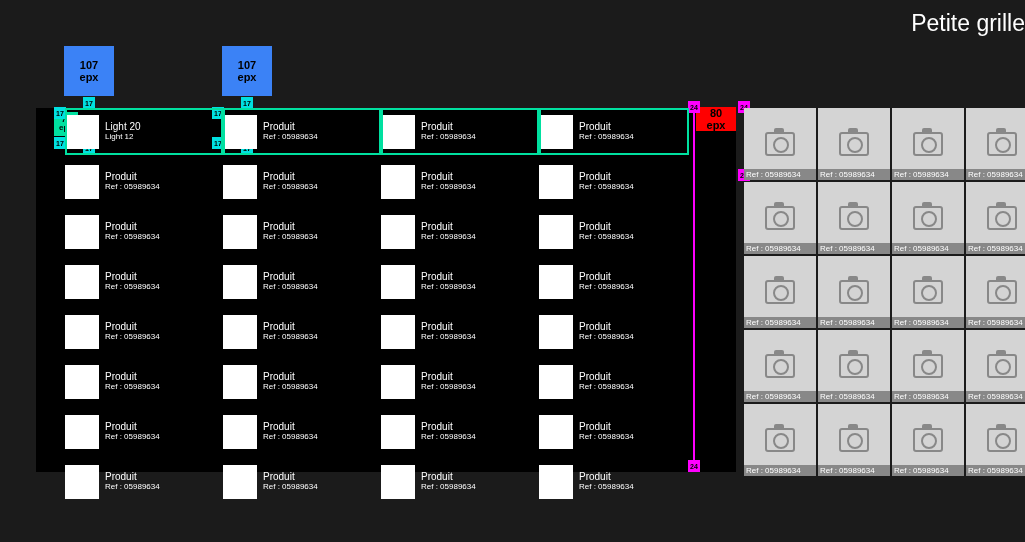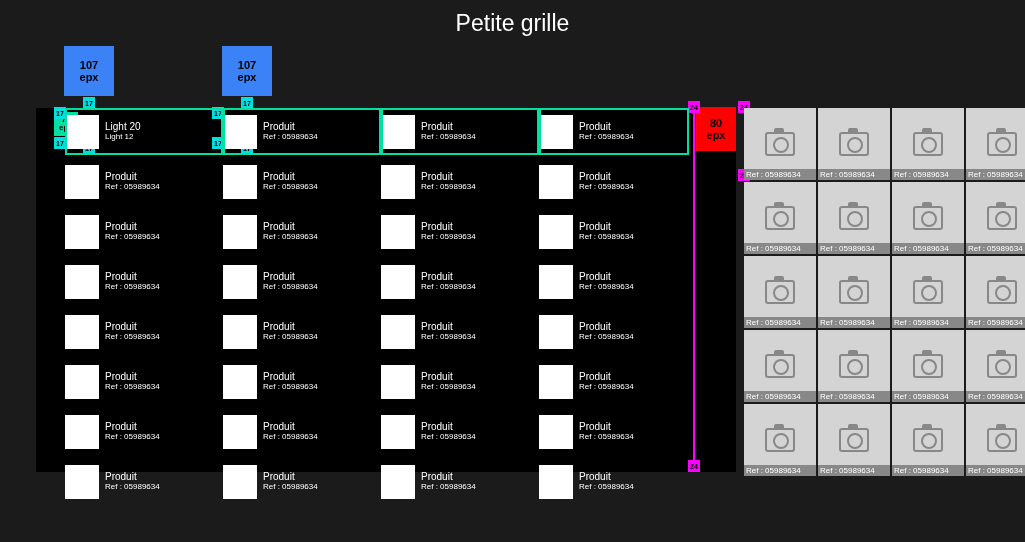--- a/index.html
+++ b/index.html
@@ -1,29 +1,29 @@
 <!DOCTYPE html>
 <html><head>
 <meta charset="utf-8">
 <style>
   html,body{margin:0;padding:0;background:#1b1b1b;color:#fff;font-family:"Segoe UI",Arial,sans-serif;font-weight:300;}
   body{width:1025px;height:542px;overflow:hidden;position:relative;}
-  .title{position:absolute;top:10px;left:0;right:0;text-align:center;font-size:23px;}
+  .title{position:absolute;top:10px;left:0;right:0;text-align:right;font-size:23px;}
   
   .meas-107{position:absolute;top:46px;width:50px;height:50px;background:#3b82f6;color:#000;font-size:11px;font-weight:bold;display:flex;flex-direction:column;align-items:center;justify-content:center;line-height:1.1;}
   .m107a{left:64px;}
   .m107b{left:222px;}
   .meas-72{position:absolute;top:112px;left:54px;width:24px;height:24px;background:#00e0a0;color:#000;font-size:8px;font-weight:bold;display:flex;flex-direction:column;align-items:center;justify-content:center;line-height:1;}
   .mini{position:absolute;width:12px;height:12px;background:#00e0e0;color:#000;font-size:7px;font-weight:bold;display:flex;align-items:center;justify-content:center;}
   .mini.m1{left:83px;top:97px;} .mini.m2{left:241px;top:97px;}
   .mini.m3{left:54px;top:107px;} .mini.m4{left:212px;top:107px;}
   .mini.m5{left:54px;top:137px;} .mini.m6{left:212px;top:137px;}
   .mini.m7{left:83px;top:142px;} .mini.m8{left:241px;top:142px;}
   
-  .meas-80{position:absolute;top:107px;left:696px;width:40px;height:44px;background:#ff0000;color:#000;font-size:11px;font-weight:bold;display:flex;flex-direction:column;align-items:center;justify-content:center;line-height:1.1;}
+  .meas-80{position:absolute;top:107px;left:696px;width:40px;height:24px;background:#ff0000;color:#000;font-size:11px;font-weight:bold;display:flex;flex-direction:column;align-items:center;justify-content:center;line-height:1.1;}
   
   .mg{position:absolute;width:12px;height:12px;background:#ff00ff;color:#000;font-size:7px;font-weight:bold;display:flex;align-items:center;justify-content:center;}
   .mg1{left:688px;top:101px;} .mg2{left:738px;top:101px;} .mg3{left:688px;top:460px;} .mg4{left:738px;top:169px;}
   .vline{position:absolute;left:693px;top:113px;width:2px;height:347px;background:#ff00ff;}
   
   .dark-grid{position:absolute;top:108px;left:65px;bottom:0;width:630px;}
   .dcol{position:absolute;top:0;width:158px;}
   .dc0{left:0;} .dc1{left:158px;} .dc2{left:316px;} .dc3{left:474px;width:150px;}
   .drow{position:relative;height:47px;margin-bottom:3px;display:flex;align-items:center;}
   .thumb{width:34px;height:34px;background:#fff;margin-right:6px;flex-shrink:0;}

